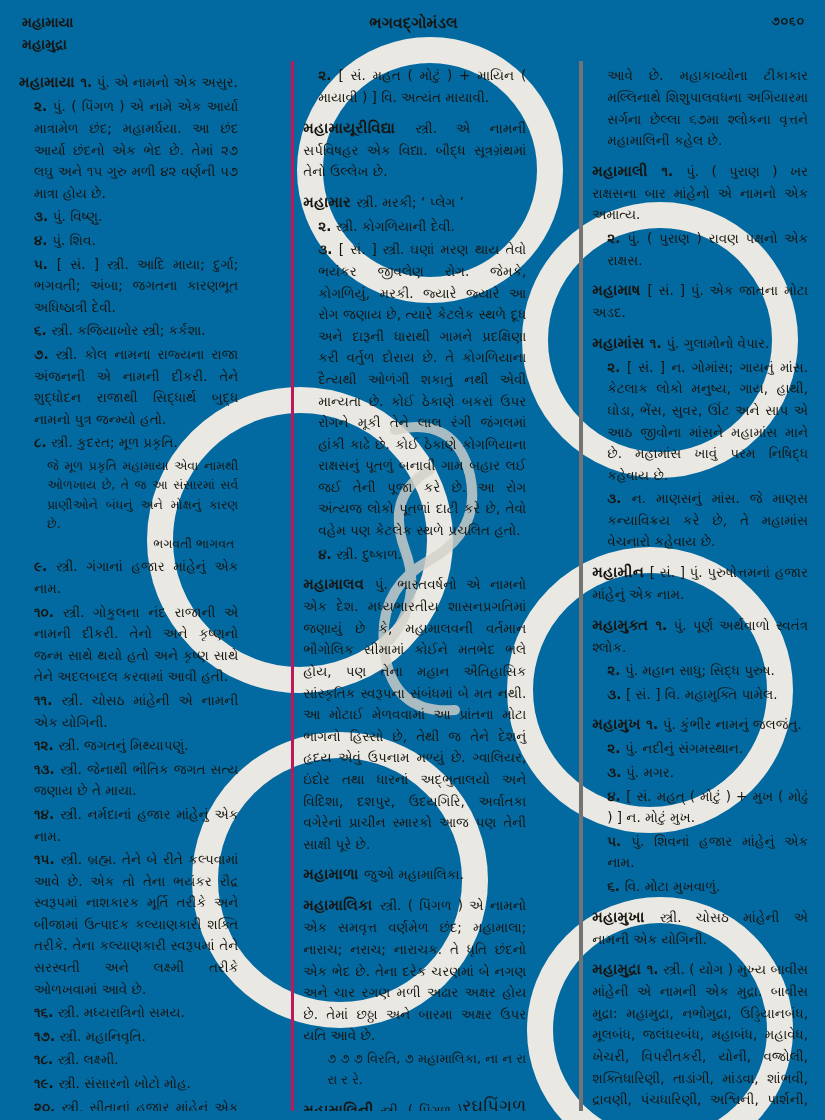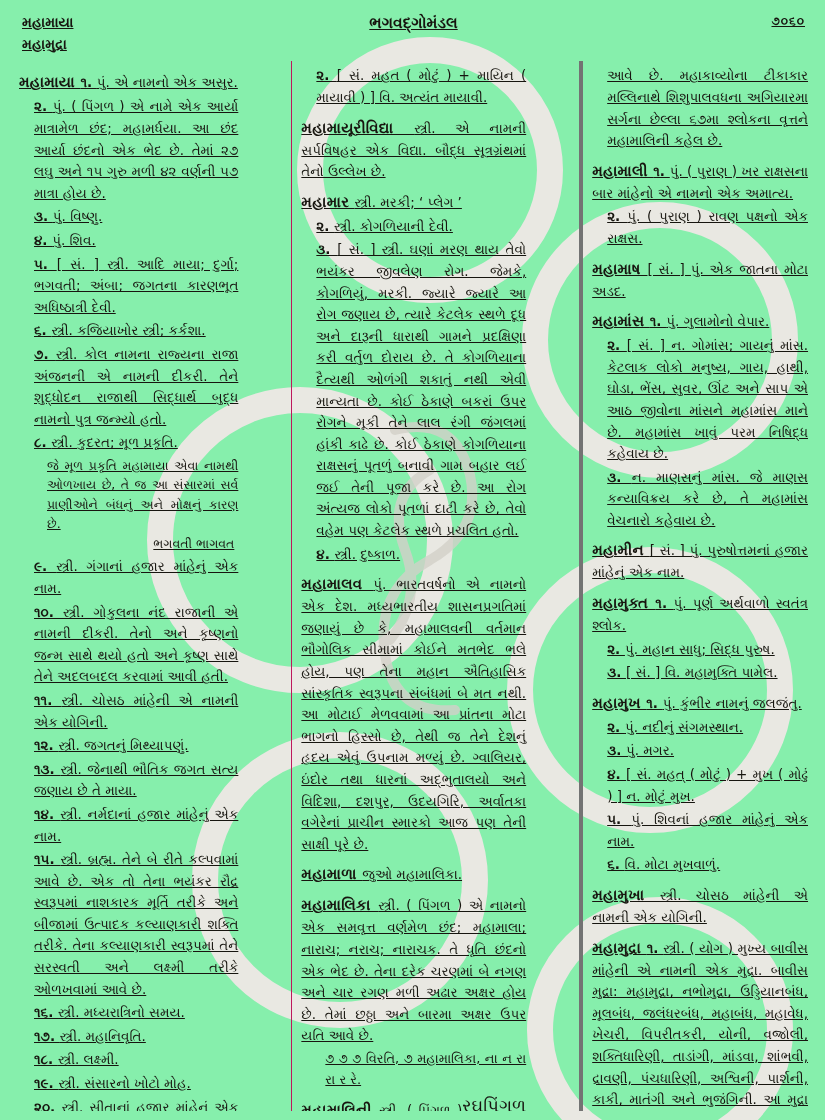--- a/index.html
+++ b/index.html
@@ -7,23 +7,22 @@
   body {
     width: 825px; height: 1120px;
     background: #f6f5f1;
     font-family: "DejaVu Sans", sans-serif;
     color: #17150f;
     overflow: hidden;
   }
   .page {
     position: relative;
     width: 825px; height: 1120px;
-    background: #86efac;
+    background: #0369a1;
     overflow: hidden;
-    text-decoration: underline;
   }
   .watermark {
     position: absolute; inset: 0;
     z-index: 0;
     pointer-events: none;
   }
   .content { position: relative; z-index: 1; }
 
   
   .header {
@@ -62,21 +61,21 @@
     gap: 44px;
   }
   .col {
     flex: 1 1 33.3%;
     padding: 2px 9px 0 9px;
     overflow: hidden;
     font-size: 13.5px;
     line-height: 1.6;
     text-align: justify;
   }
-  .col-2 { flex-basis: 34.2%; border-left: 1px solid #be185d; }
+  .col-2 { flex-basis: 34.2%; border-left: 3px solid #be185d; }
   .col-3 { border-left: 4px solid #737373; }
 
   .para { margin: 2px 0; }
   .para.entry { margin-top: 7px; }
   .headword { font-weight: 700; font-size: 15px; letter-spacing: .2px; }
   .num { font-weight: 700; }
   .para.sense { padding-left: 15px; text-indent: 0; }
   .para.quote {
     padding-left: 28px;
     font-size: 12.5px;

